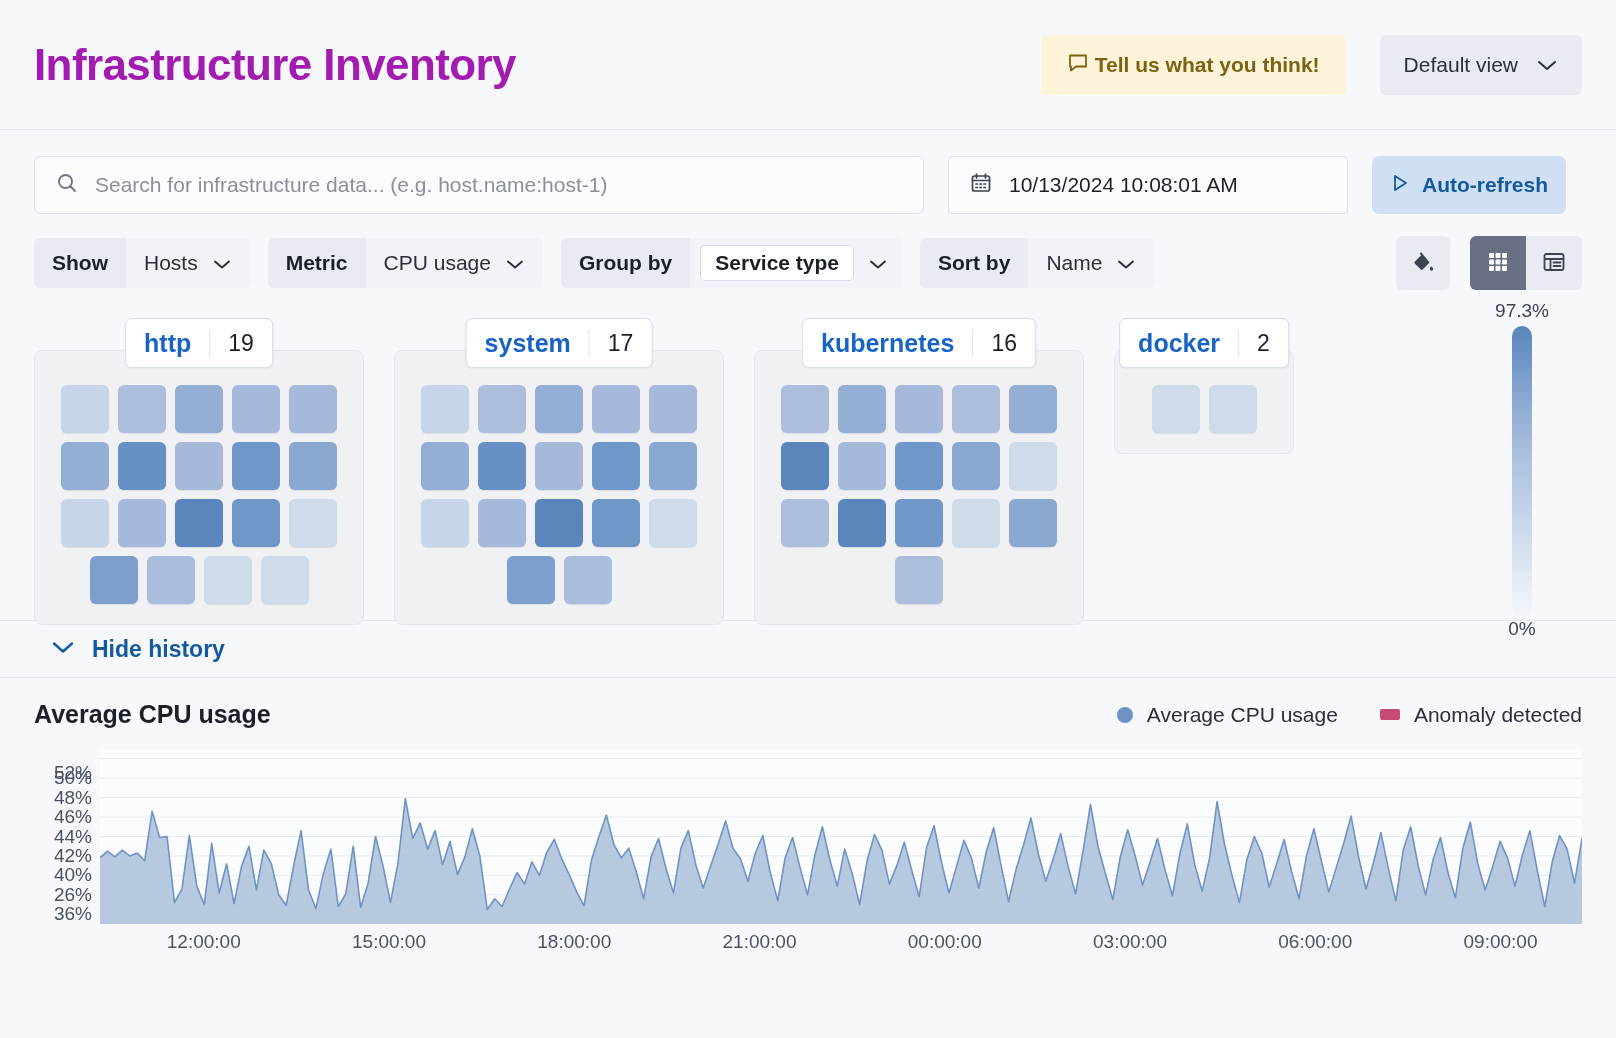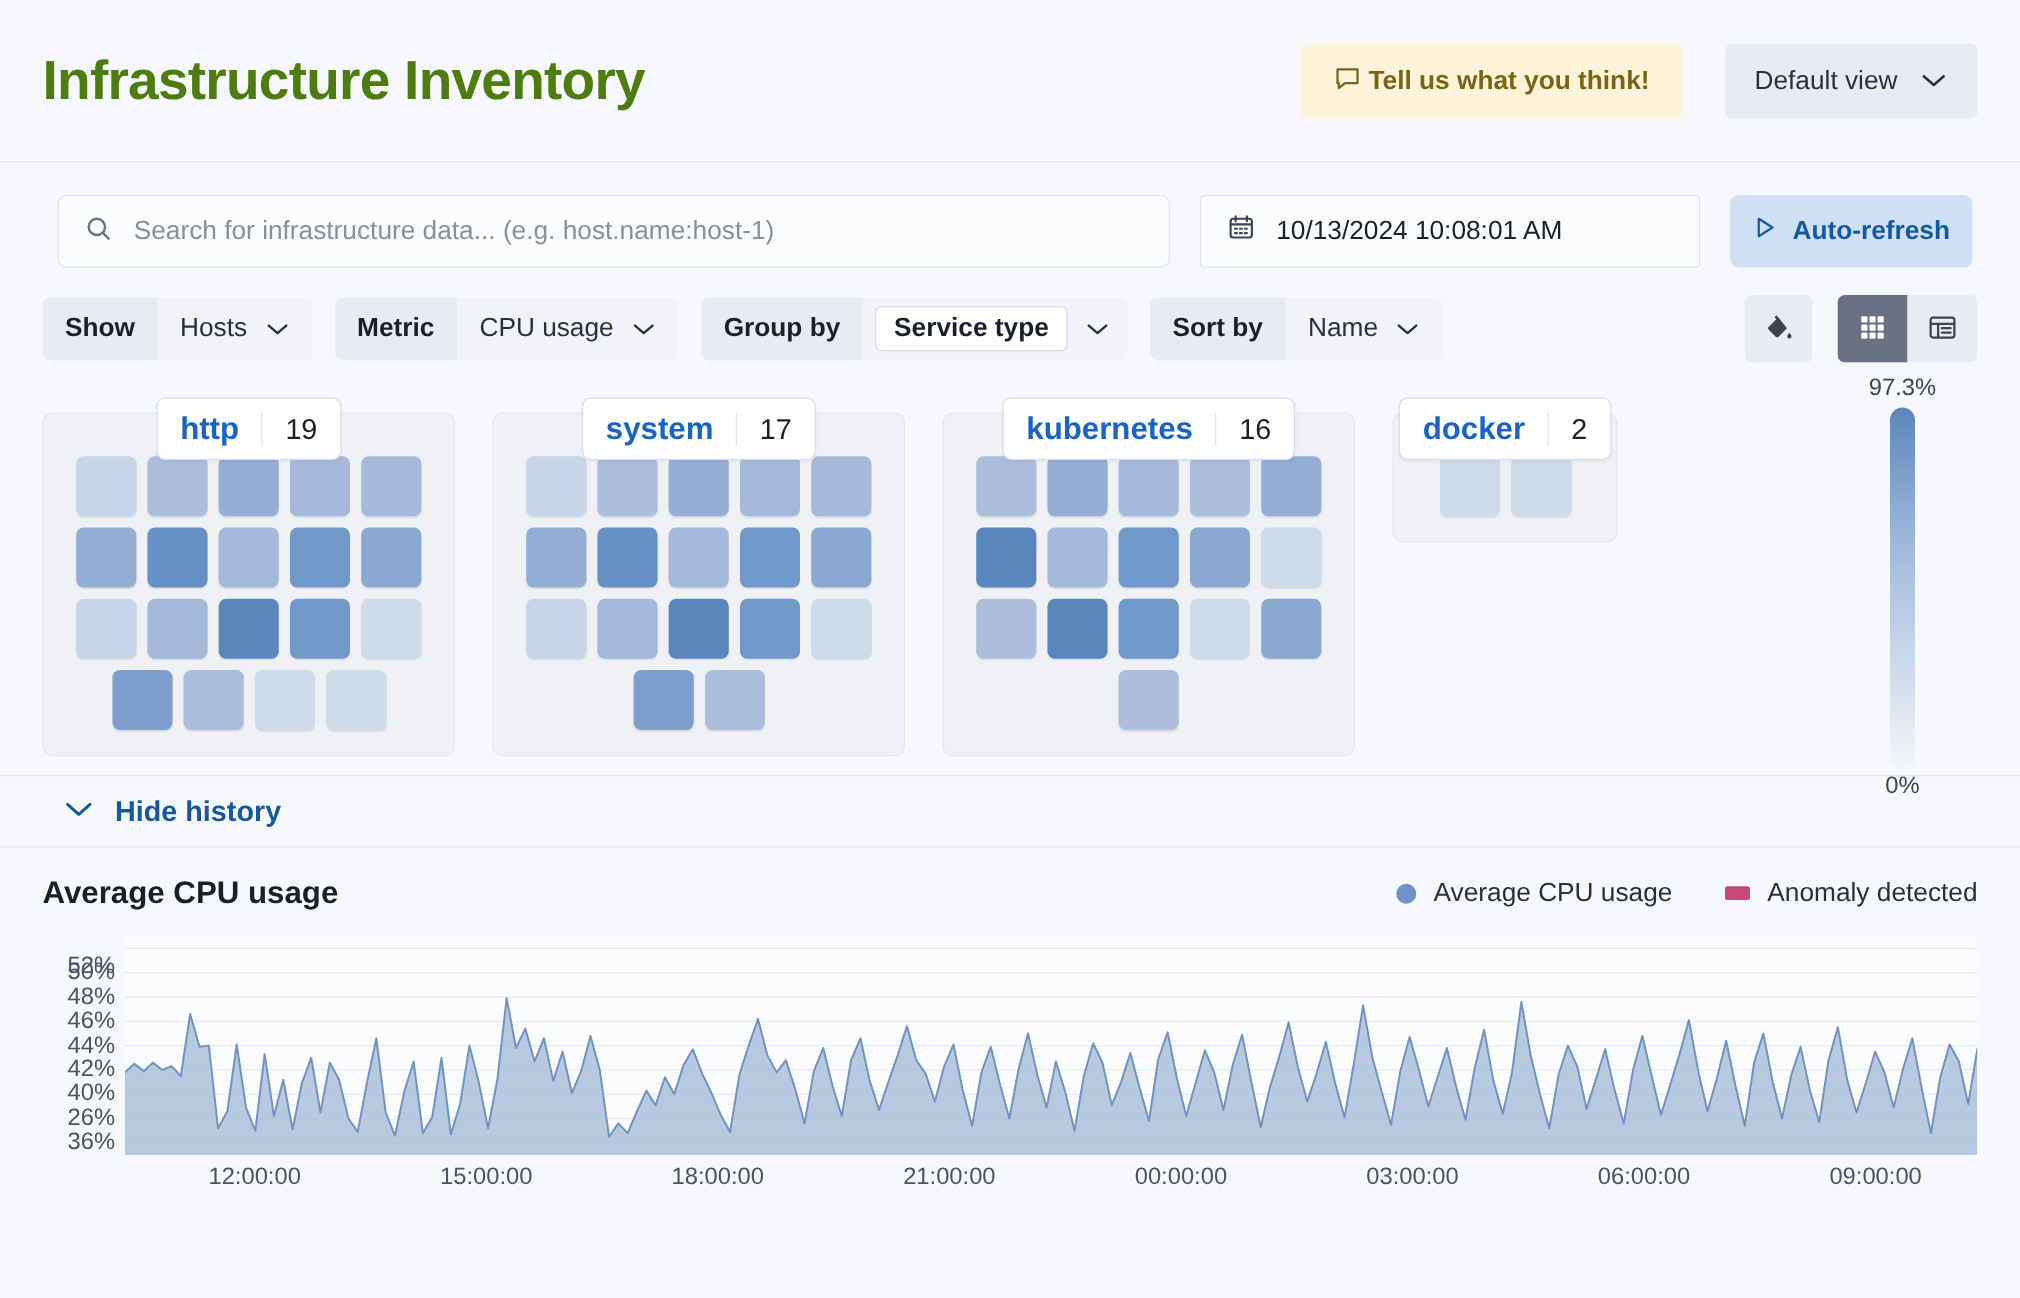--- a/index.html
+++ b/index.html
@@ -11,37 +11,37 @@
     overflow: hidden;
   }
   .app { width: 1616px; height: 1038px; position: relative; background: #f7f8fc; }
 
   
   .header {
     height: 130px; display: flex; align-items: center;
     padding: 0 34px; border-bottom: 1px solid #e3e6ef;
     background: #f7f8fc;
   }
-  .page-title { font-size: 44px; font-weight: 700; letter-spacing: -0.6px; color: #4d7c0f; text-align: center; }
+  .page-title { font-size: 44px; font-weight: 700; letter-spacing: -0.6px; color: #a21caf; text-align: center; }
   .header-right { margin-left: auto; display: flex; align-items: center; gap: 34px; }
   .feedback-btn {
     background: #fdf3d8; color: #7d6311; border: none; border-radius: 6px;
     height: 60px; padding: 0 26px; display: flex; align-items: center; gap: 6px;
     font-size: 21px; font-weight: 600; cursor: pointer;
     font-family: "Liberation Sans", sans-serif;
   }
   .default-view-btn {
     background: #e9ebf2; color: #2a2f3a; border: none; border-radius: 6px;
     height: 60px; padding: 0 24px; display: flex; align-items: center; gap: 18px;
     font-size: 21px; font-weight: 400; cursor: pointer;
     font-family: "Liberation Sans", sans-serif;
   }
 
   
-  .search-row { display: flex; align-items: flex-end; gap: 24px; padding: 26px 34px 0 34px; margin-left: 12px; }
+  .search-row { display: flex; align-items: flex-end; gap: 24px; padding: 26px 34px 0 34px; }
   .search-box {
     flex: 0 0 890px; height: 58px; background: #fbfcfe;
     border: 1px solid #dfe3ee; border-radius: 7px;
     display: flex; align-items: center; gap: 16px; padding: 0 20px;
   }
   .search-box .ph { color: #8a8f9c; font-size: 21px; }
   .date-box {
     flex: 0 0 400px; height: 58px; background: #fbfcfe;
     border: 1px solid #dfe3ee; border-radius: 3px;
     display: flex; align-items: center; gap: 16px; padding: 0 20px;
@@ -78,21 +78,21 @@
   .seg { display: flex; border-radius: 6px; overflow: hidden; }
   .seg-btn {
     width: 56px; height: 54px; background: #e9ebf2; border: none;
     display: flex; align-items: center; justify-content: center; cursor: pointer;
   }
   .seg-btn.active { background: #697083; }
 
   
   .waffle-area { position: relative; padding: 28px 34px 0 34px; height: 330px; }
   .groups { display: flex; gap: 30px; align-items: flex-start; }
-  .group { position: relative; padding-top: 12px; text-decoration: underline; }
+  .group { position: relative; padding-top: 32px; text-decoration: underline; }
   .group-badge {
     position: absolute; top: 0; left: 50%; transform: translateX(-50%);
     background: #fff; border: 1px solid #d9def0; border-radius: 7px;
     display: flex; align-items: center; height: 50px; z-index: 3; white-space: nowrap;
     box-shadow: 0 1px 2px rgba(20,30,60,.05);
   }
   .group-name { color: #1763c6; font-weight: 700; font-size: 25px; padding: 0 18px; }
   .group-count { color: #1b1f27; font-size: 23px; padding: 0 18px; border-left: 1px solid #dfe3ee; }
   .group-body {
     background: #f0f1f4; border: 1px solid #e3e6ef; border-radius: 8px;

